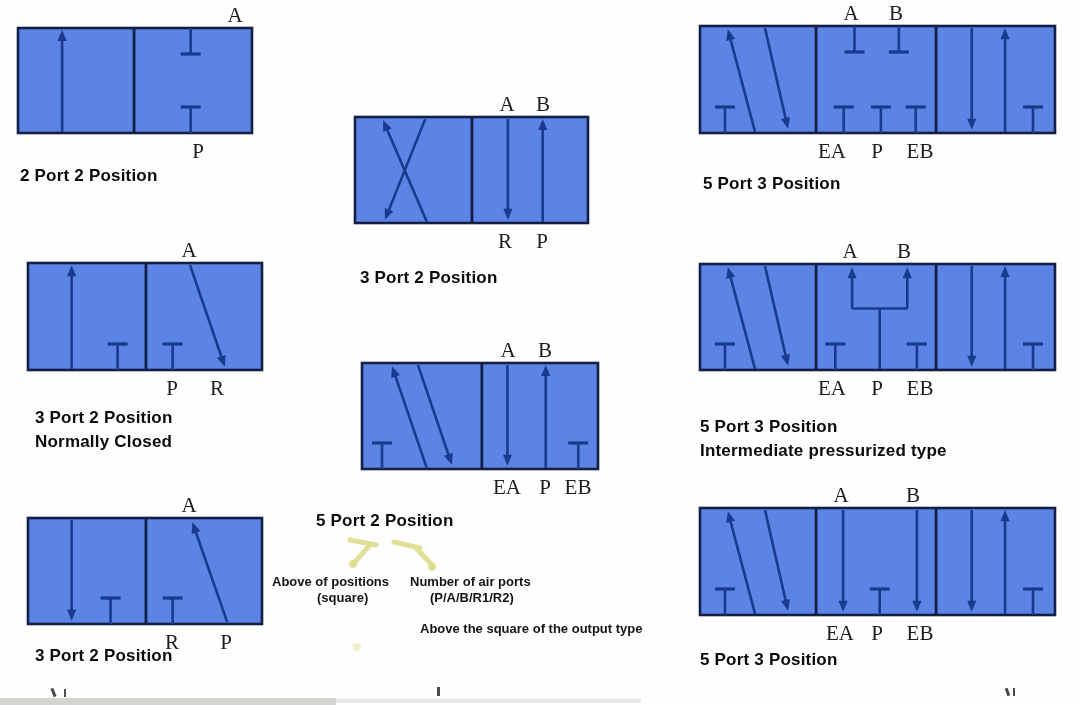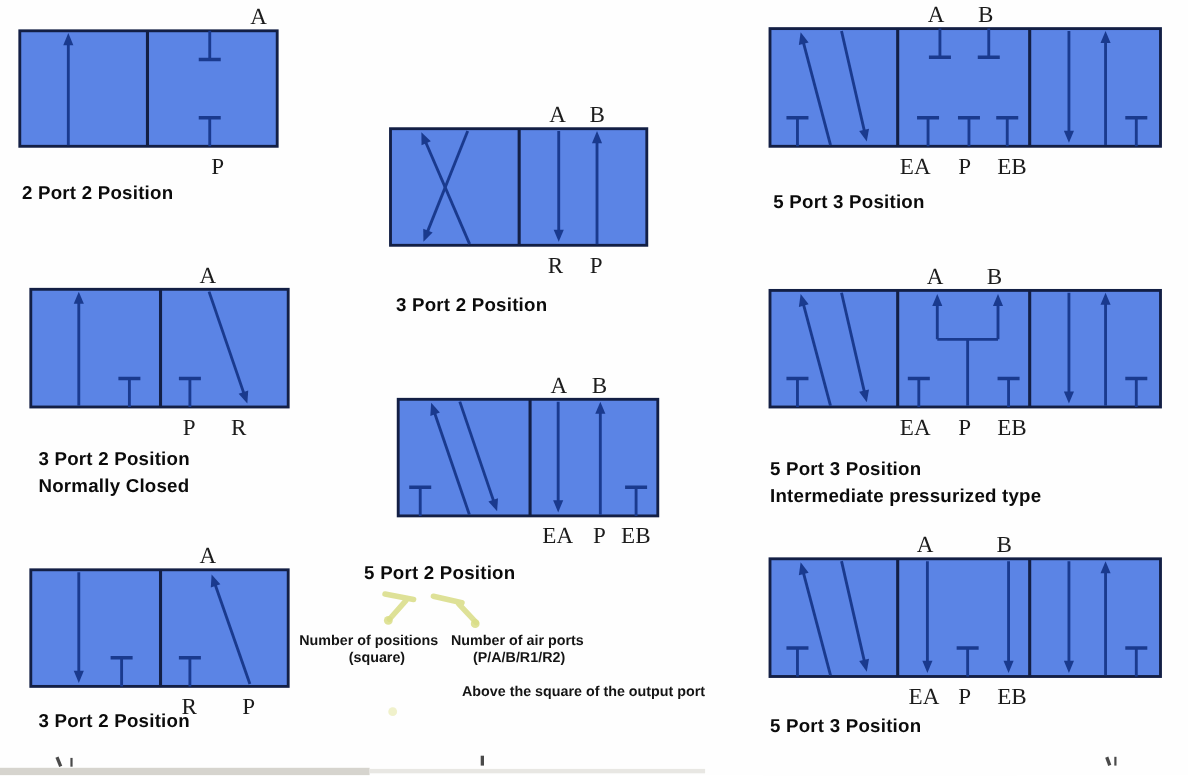--- a/index.html
+++ b/index.html
@@ -197,39 +197,39 @@
   <div class="caption" style="left:35px;top:406px">
     <div>3 Port 2 Position</div>
     <div>Normally Closed</div>
   </div>
   <div class="caption" style="left:35px;top:644px">
     <div>3 Port 2 Position</div>
   </div>
   <div class="caption" style="left:360px;top:266px">
     <div>3 Port 2 Position</div>
   </div>
-  <div class="caption" style="left:331px;top:509px">
+  <div class="caption" style="left:316px;top:509px">
     <div>5 Port 2 Position</div>
   </div>
   <div class="caption" style="left:703px;top:172px">
     <div>5 Port 3 Position</div>
   </div>
   <div class="caption" style="left:700px;top:415px">
     <div>5 Port 3 Position</div>
     <div>Intermediate pressurized type</div>
   </div>
   <div class="caption" style="left:700px;top:648px">
     <div>5 Port 3 Position</div>
   </div>
 
-  <div class="note" style="left:272px;top:575px">Number of positions</div>
+  <div class="note" style="left:272px;top:575px">Above of positions</div>
   <div class="note" style="left:410px;top:575px">Number of air ports</div>
   <div class="note" style="left:317px;top:591px">(square)</div>
   <div class="note" style="left:430px;top:591px">(P/A/B/R1/R2)</div>
-  <div class="note" style="left:420px;top:622px">Above the square of the output port</div>
+  <div class="note" style="left:420px;top:622px">Above the square of the output type</div>
 
   <svg class="overlay" width="1080" height="705">
     <g stroke="#d9dd86" stroke-width="5" stroke-linecap="round" fill="none" opacity="0.85">
       <path d="M350,540 L376,545"></path>
       <path d="M369,546 L354,563"></path>
       <path d="M394,542 L420,548"></path>
       <path d="M417,549 L433,566"></path>
     </g>
     <circle cx="353" cy="564" r="4" fill="#d9dd86" opacity="0.85"></circle>
     <circle cx="432" cy="567" r="4" fill="#d9dd86" opacity="0.85"></circle>

